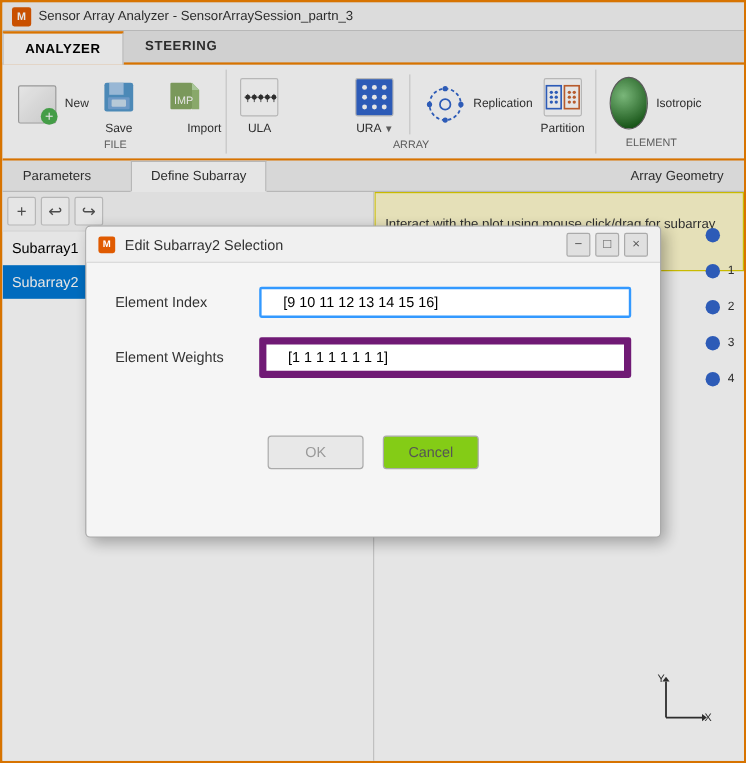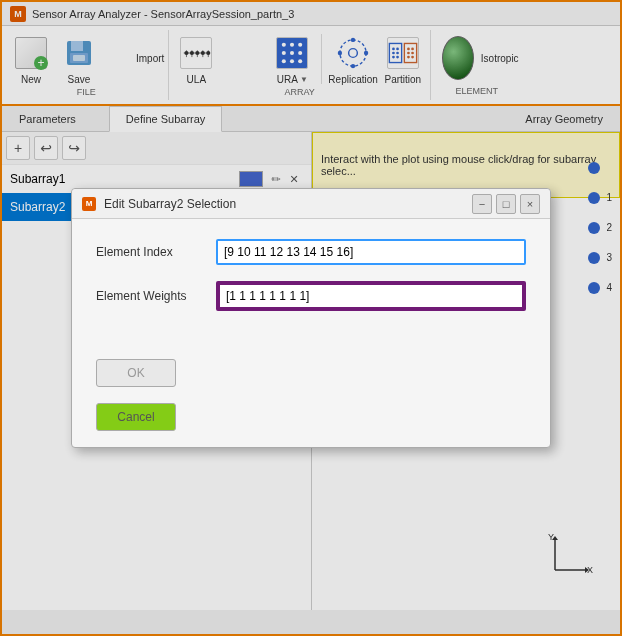--- a/index.html
+++ b/index.html
@@ -383,37 +383,36 @@
       margin-bottom: 16px;
     }
     .form-label {
       width: 120px;
       font-size: 12px;
       color: #333;
       flex-shrink: 0;
     }
     .form-input {
       flex: 1;
-      padding: 4px 6px;
+      padding: 4px 18px;
       border: 2px solid #3399ff;
       border-radius: 2px;
       font-size: 12px;
       background: white;
       outline: none;
     }
     .form-input.normal {
-      border: 4px solid #701a75;
+      border: 6px solid #701a75;
       border-radius: 2px;
     }
     .modal-footer {
       display: flex;
       justify-content: center;
       gap: 16px;
       padding: 12px 24px;
-      flex-direction: column;
     }
     .modal-btn {
       width: 80px;
       padding: 6px 12px;
       font-size: 12px;
       border: 1px solid #aaa;
       border-radius: 3px;
       background: #84cc16;
       cursor: pointer;
       color: #555;
@@ -434,27 +433,31 @@
 </head>
 <body>
 
 <div class="app-wrapper">
 
   <div class="title-bar">
     <div class="title-bar-icon">M</div>
     <span class="title-bar-text">Sensor Array Analyzer - SensorArraySession_partn_3</span>
   </div>
 
+  <div class="ribbon-tabs">
+    <button class="ribbon-tab active">ANALYZER</button>
+    <button class="ribbon-tab">STEERING</button>
+  </div>
 
   <div class="ribbon-toolbar">
 
     <div class="ribbon-group">
       <div class="ribbon-group-content">
 
-        <div style="display:flex;flex-direction:column;align-items:center;">
+        <div style="display:flex;flex-direction:row;align-items:center;">
           <button class="ribbon-btn">
             <div class="btn-icon">
               <div class="new-icon"></div>
             </div>
           </button>
           <span style="font-size:10px;color:#333;">New</span>
         </div>
 
         <div style="display:flex;flex-direction:column;align-items:center;">
           <button class="ribbon-btn">
@@ -464,20 +467,30 @@
                 <rect x="8" y="4" width="12" height="10" fill="#aaccee"></rect>
                 <rect x="7" y="16" width="18" height="10" fill="#7aabdd" rx="1"></rect>
                 <rect x="10" y="18" width="12" height="6" fill="#cce0f0" rx="1"></rect>
               </svg>
             </div>
           </button>
           <span style="font-size:10px;color:#333;">Save</span>
         </div>
 
         <div style="display:flex;flex-direction:column;align-items:center;">
+          <button class="ribbon-btn">
+            <div class="btn-icon">
+              <svg viewBox="0 0 32 32" width="32" height="32">
+                <rect x="4" y="4" width="18" height="22" fill="#88aa66" rx="1"></rect>
+                <polygon points="22,4 28,10 28,26 22,26" fill="#99bb77"></polygon>
+                <polygon points="22,4 28,10 22,10" fill="#bbddaa"></polygon>
+                <text x="7" y="22" font-size="9" fill="white">IMP</text>
+              </svg>
+            </div>
+          </button>
           <span style="font-size:10px;color:#333;margin-left:32px;">Import</span>
         </div>
       </div>
       <span class="ribbon-group-label">FILE</span>
     </div>
 
     <div class="ribbon-group">
       <div class="ribbon-group-content">
 
         <div style="display:flex;flex-direction:column;align-items:center;">
@@ -519,21 +532,21 @@
             </div>
           </button>
           <div style="display:flex;align-items:center;gap:2px;">
             <span style="font-size:10px;color:#333;">URA</span>
             <span class="dropdown-arrow">▼</span>
           </div>
         </div>
 
         <div style="width:1px;height:50px;background:#ddd;margin:0 4px;"></div>
 
-        <div style="display:flex;flex-direction:column;align-items:center;">
+        <div style="display:flex;flex-direction:row;align-items:center;">
           <button class="ribbon-btn">
             <div class="btn-icon replication-icon">
               <svg viewBox="0 0 44 44" width="44" height="44">
                 <circle cx="22" cy="22" r="18" fill="none" stroke="#3366cc" stroke-width="2" stroke-dasharray="4,3"></circle>
                 <circle cx="22" cy="22" r="6" fill="none" stroke="#3366cc" stroke-width="2"></circle>
                 <circle cx="22" cy="4" r="3" fill="#3366cc"></circle>
                 <circle cx="22" cy="40" r="3" fill="#3366cc"></circle>
                 <circle cx="4" cy="22" r="3" fill="#3366cc"></circle>
                 <circle cx="40" cy="22" r="3" fill="#3366cc"></circle>
               </svg>

